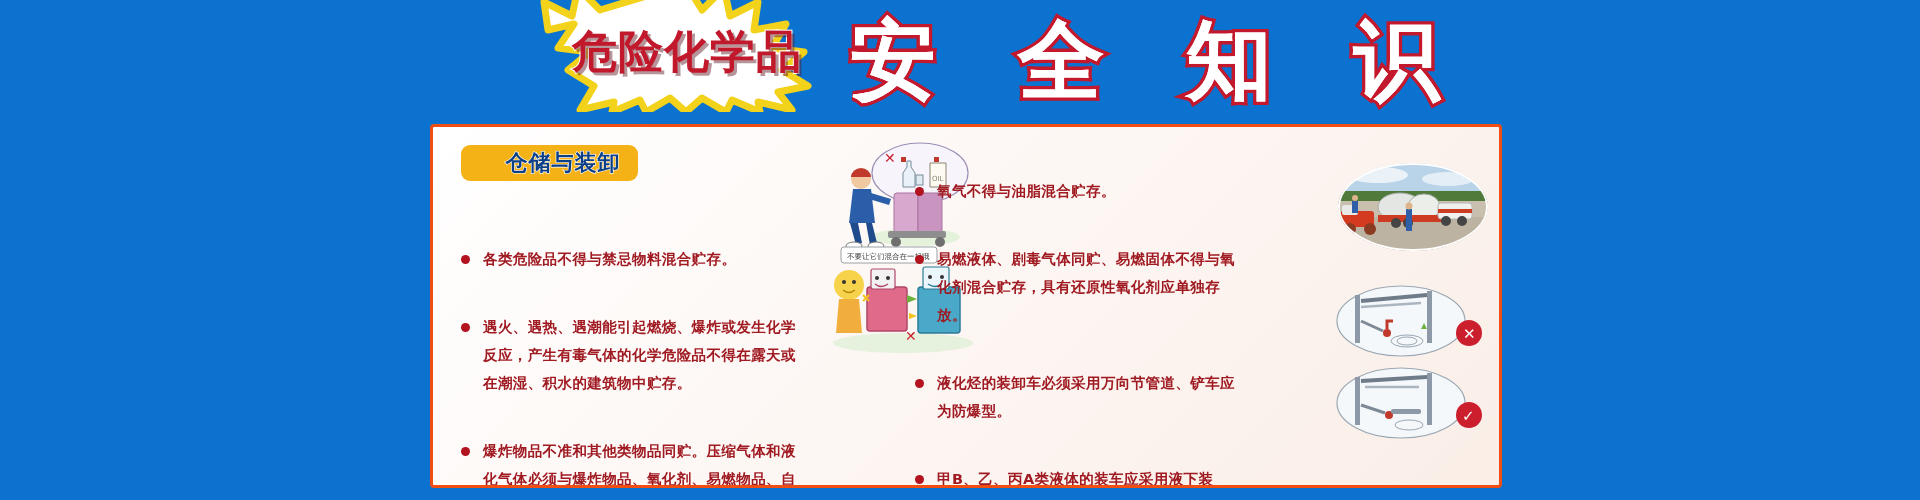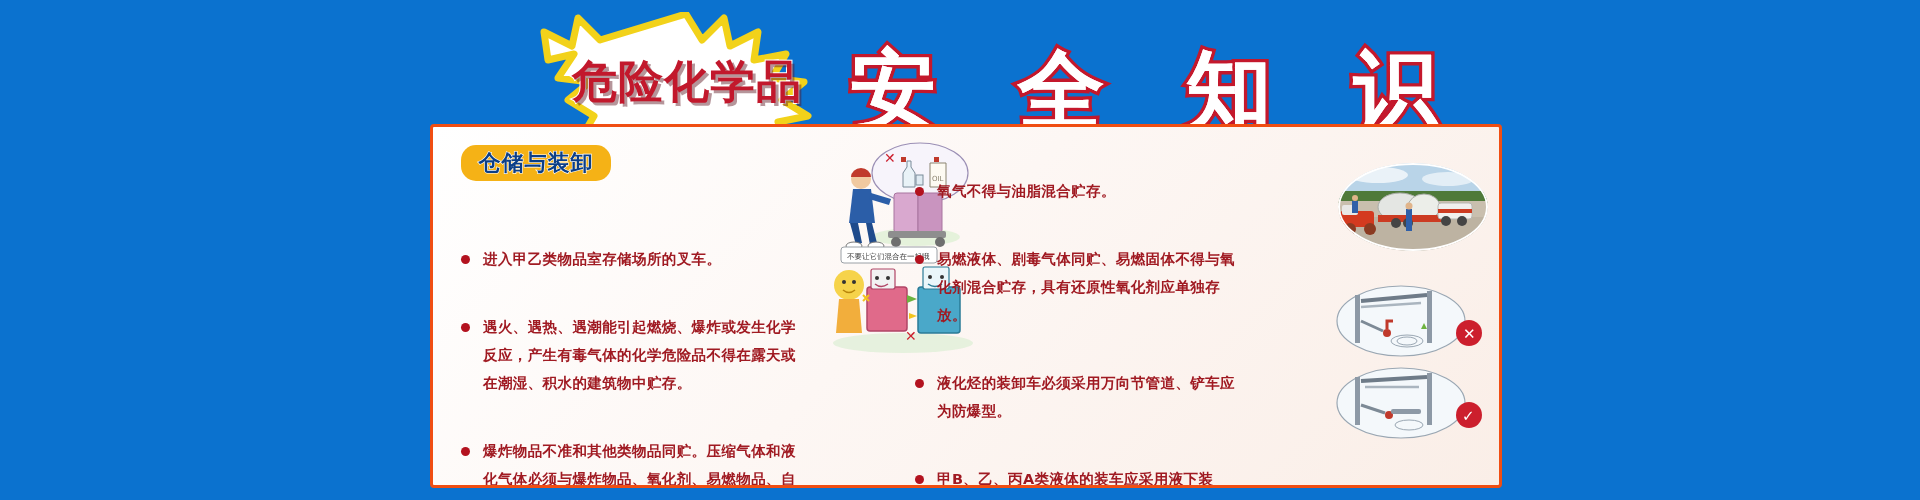--- a/index.html
+++ b/index.html
@@ -4,21 +4,21 @@
 <style>
   html,body{margin:0;padding:0;}
   body{
     width:1920px;height:500px;overflow:hidden;
     background:#0b72cf;
     font-family:"DejaVu Sans","Liberation Sans",sans-serif;
     position:relative;
   }
   
   .header{
-    position:absolute;left:0;top:0;width:1920px;height:120px;margin-top:30px;
+    position:absolute;left:0;top:0;width:1920px;height:120px;
   }
   .burst{
     position:absolute;left:536px;top:-18px;width:300px;height:130px;
   }
   .burst svg{display:block;}
   .badge-title{
     position:absolute;left:552px;top:22px;width:270px;height:60px;
     text-align:center;
     font-size:45px;font-weight:bold;letter-spacing:1px;
     color:#c2182c;
@@ -51,23 +51,23 @@
   .panel{
     position:absolute;left:430px;top:124px;width:1072px;height:364px;
     background:linear-gradient(135deg,#ffffff 0%,#fdf7f4 45%,#faeee7 100%);
     border:3px solid #f04e13;
     border-radius:4px;
     box-sizing:border-box;
     overflow:hidden;
   }
   .sec-badge{
     position:absolute;left:28px;top:18px;
-    width:150px;height:36px;border-radius:15px;
+    width:150px;height:36px;border-radius:9px;
     background:#f5b216;
-    display:flex;align-items:center;justify-content:center;
+    display:flex;align-items:center;justify-content:center;padding-left:27px;
   }
   .sec-badge span{
     font-size:22px;font-weight:bold;letter-spacing:1px;
     color:#0c3f86;
     -webkit-text-stroke:1.2px #ffffff;
     paint-order:stroke fill;
     white-space:nowrap;
   }
   
   .col-left{position:absolute;left:26px;top:78px;width:350px;}
@@ -119,21 +119,21 @@
   <div class="main-title-over">安 全 知 识</div>
 </div>
 
 <div class="panel">
 
   <div class="sec-badge">
     <span>仓储与装卸</span>
   </div>
 
   <div class="col-left">
-    <div class="bullet">进入甲乙类物品室存储场所的叉车。</div>
+    <div class="bullet">各类危险品不得与禁忌物料混合贮存。</div>
     <div class="bullet">遇火、遇热、遇潮能引起燃烧、爆炸或发生化学反应，产生有毒气体的化学危险品不得在露天或在潮湿、积水的建筑物中贮存。</div>
     <div class="bullet">爆炸物品不准和其他类物品同贮。压缩气体和液化气体必须与爆炸物品、氧化剂、易燃物品、自燃物品、腐蚀性物品隔离贮存。</div>
   </div>
 
   <div class="ill ill-bottles">
     <svg width="150" height="110" viewBox="0 0 150 110">
       <ellipse cx="92" cy="32" rx="48" ry="30" fill="#f7f4fb" stroke="#9b8fb5" stroke-width="1.2"></ellipse>
       <text x="56" y="22" font-size="14" fill="#cc1f2d" font-family="DejaVu Sans, sans-serif">✕</text>
       <rect x="73" y="16" width="5" height="5" fill="#c0392b"></rect>
       <rect x="106" y="16" width="5" height="5" fill="#c0392b"></rect>

